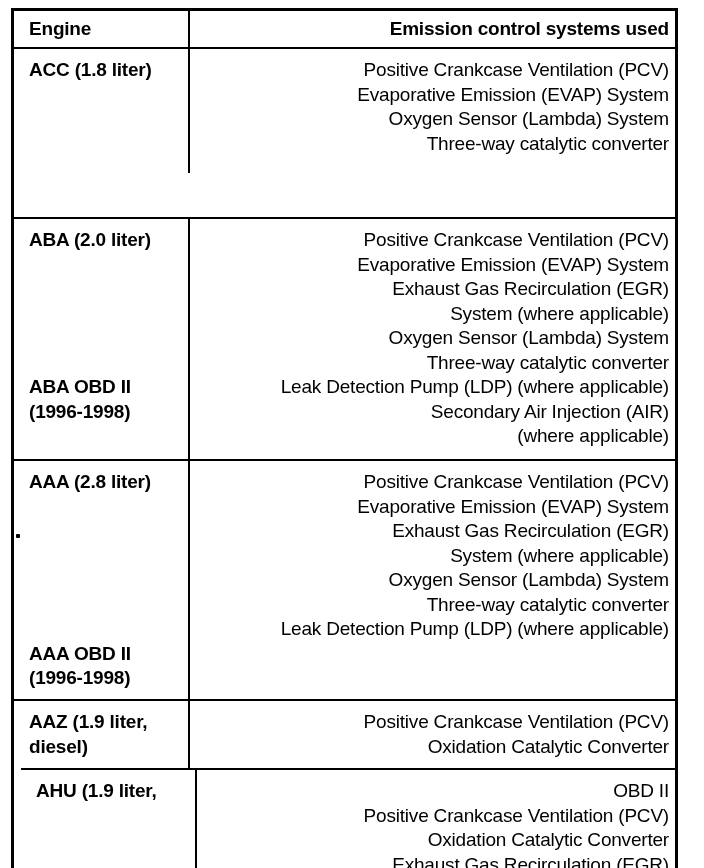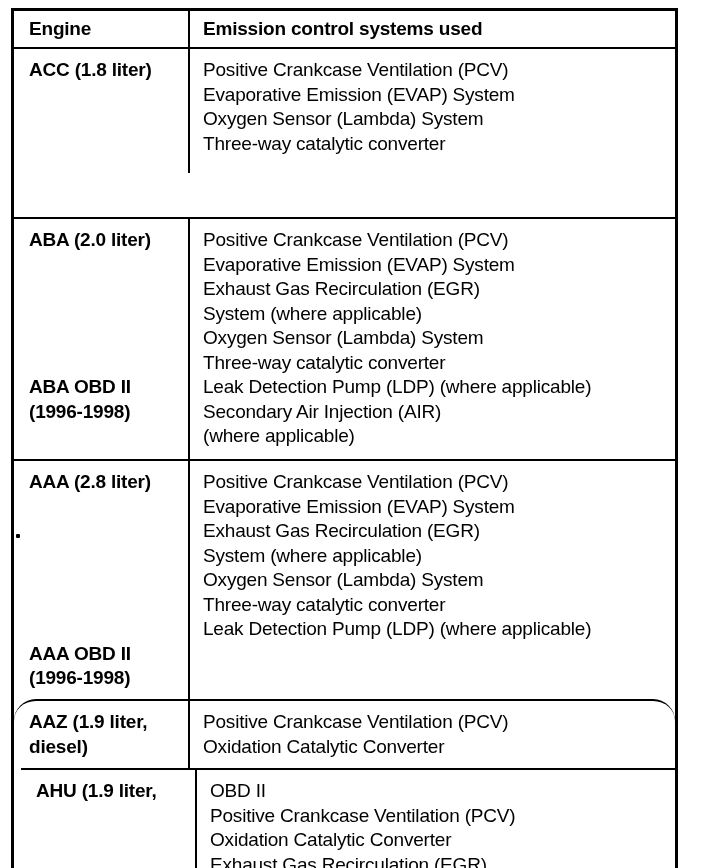--- a/index.html
+++ b/index.html
@@ -39,35 +39,36 @@
   }
   .cell.engine {
     width: 176px;
     flex: 0 0 176px;
     border-right: 2px solid #000000;
     font-weight: bold;
     padding-left: 15px;
   }
   .cell.systems {
     flex: 1 1 auto;
+    text-align: right;
   }
   .line {
     font-size: 19px;
     line-height: 24.5px;
     min-height: 24.5px;
     white-space: nowrap;
     letter-spacing: -0.2px;
   }
   .header-row { min-height: 36px; }
   .header-row .cell { padding-top: 6px; padding-bottom: 4px; }
   .header-row .line { font-weight: bold; }
   .row-acc { min-height: 126px; }
   .row-aba { min-height: 242px; margin-top: 44px; }
   .row-aaa { min-height: 240px; }
-  .row-aaz { min-height: 69px; border-radius: 22px; }
+  .row-aaz { min-height: 69px; }
   .row-ahu { min-height: 118px; margin-left: 7px; }
 
   .artifact-dot {
     position: absolute;
     left: 16px;
     top: 534px;
     width: 4px;
     height: 4px;
     background: #000000;
     border-radius: 1px;

